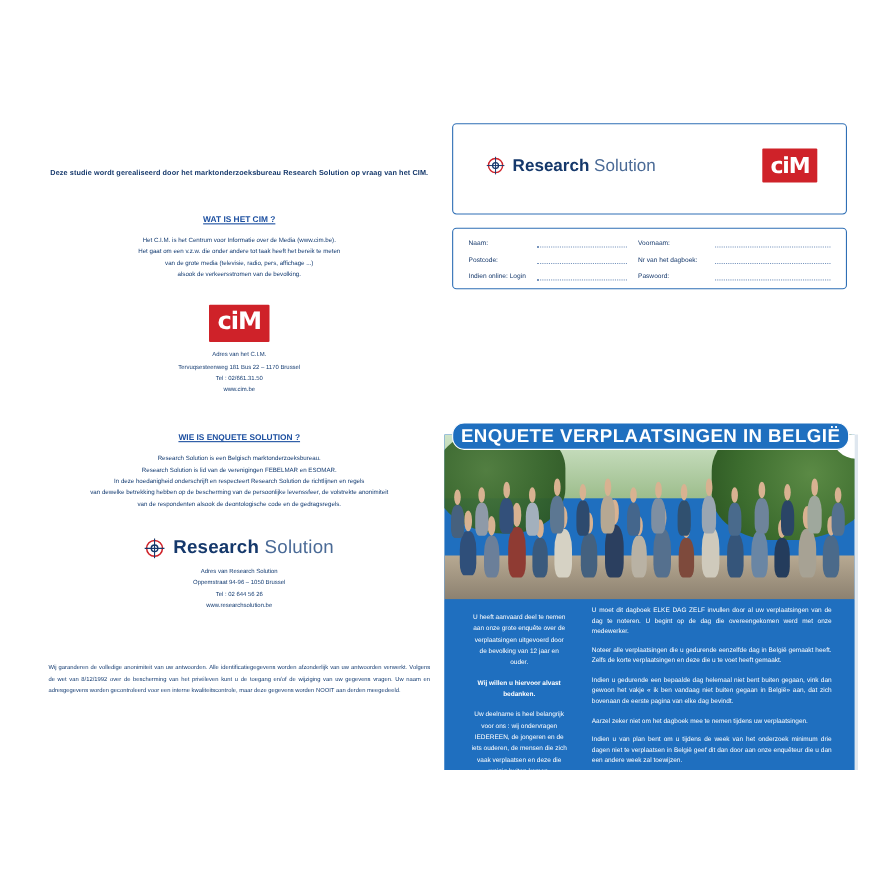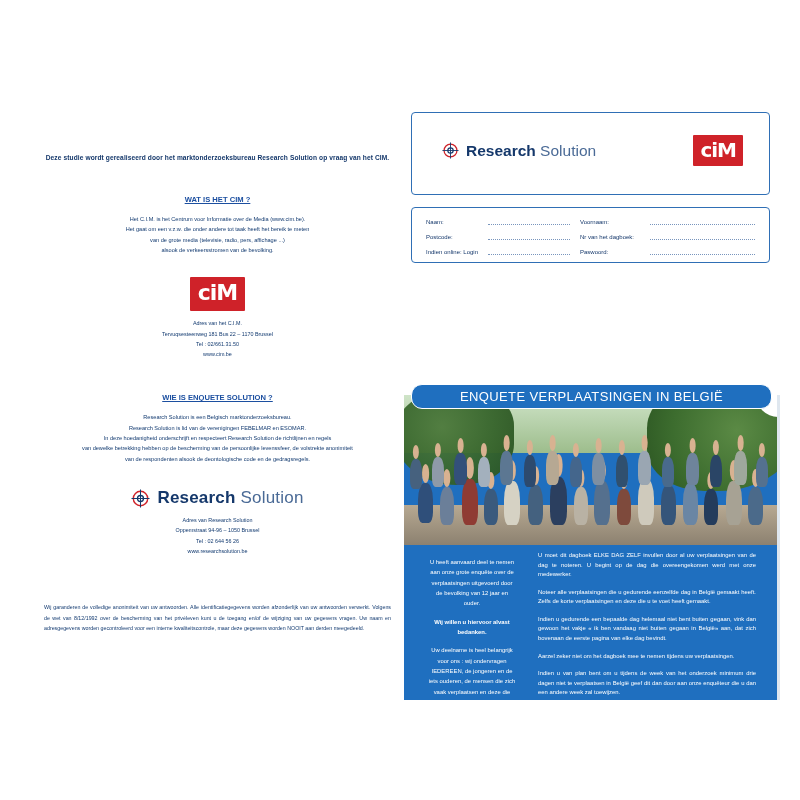--- a/index.html
+++ b/index.html
@@ -145,22 +145,22 @@
   .id-lab2{width:70px;flex:none;}
   .id-dots2{width:105px;border-bottom:1px dotted #7895bd;height:8px;}
 
   .banner{
     position:absolute;
     left:7px; top:272px;
     width:359px;height:23px;
     background:#1f6fbf;
     border-radius:11px;
     color:#ffffff;
-    font-size:13px;
-    font-weight:normal;
+    font-size:17px;
+    font-weight:bold;
     letter-spacing:.4px;
     display:flex;align-items:center;justify-content:center;
     z-index:5;
     border:1px solid #ffffff;
   }
 
   .photo-panel{
     position:absolute;
     left:0px; top:283px;
     width:373px;height:305px;

